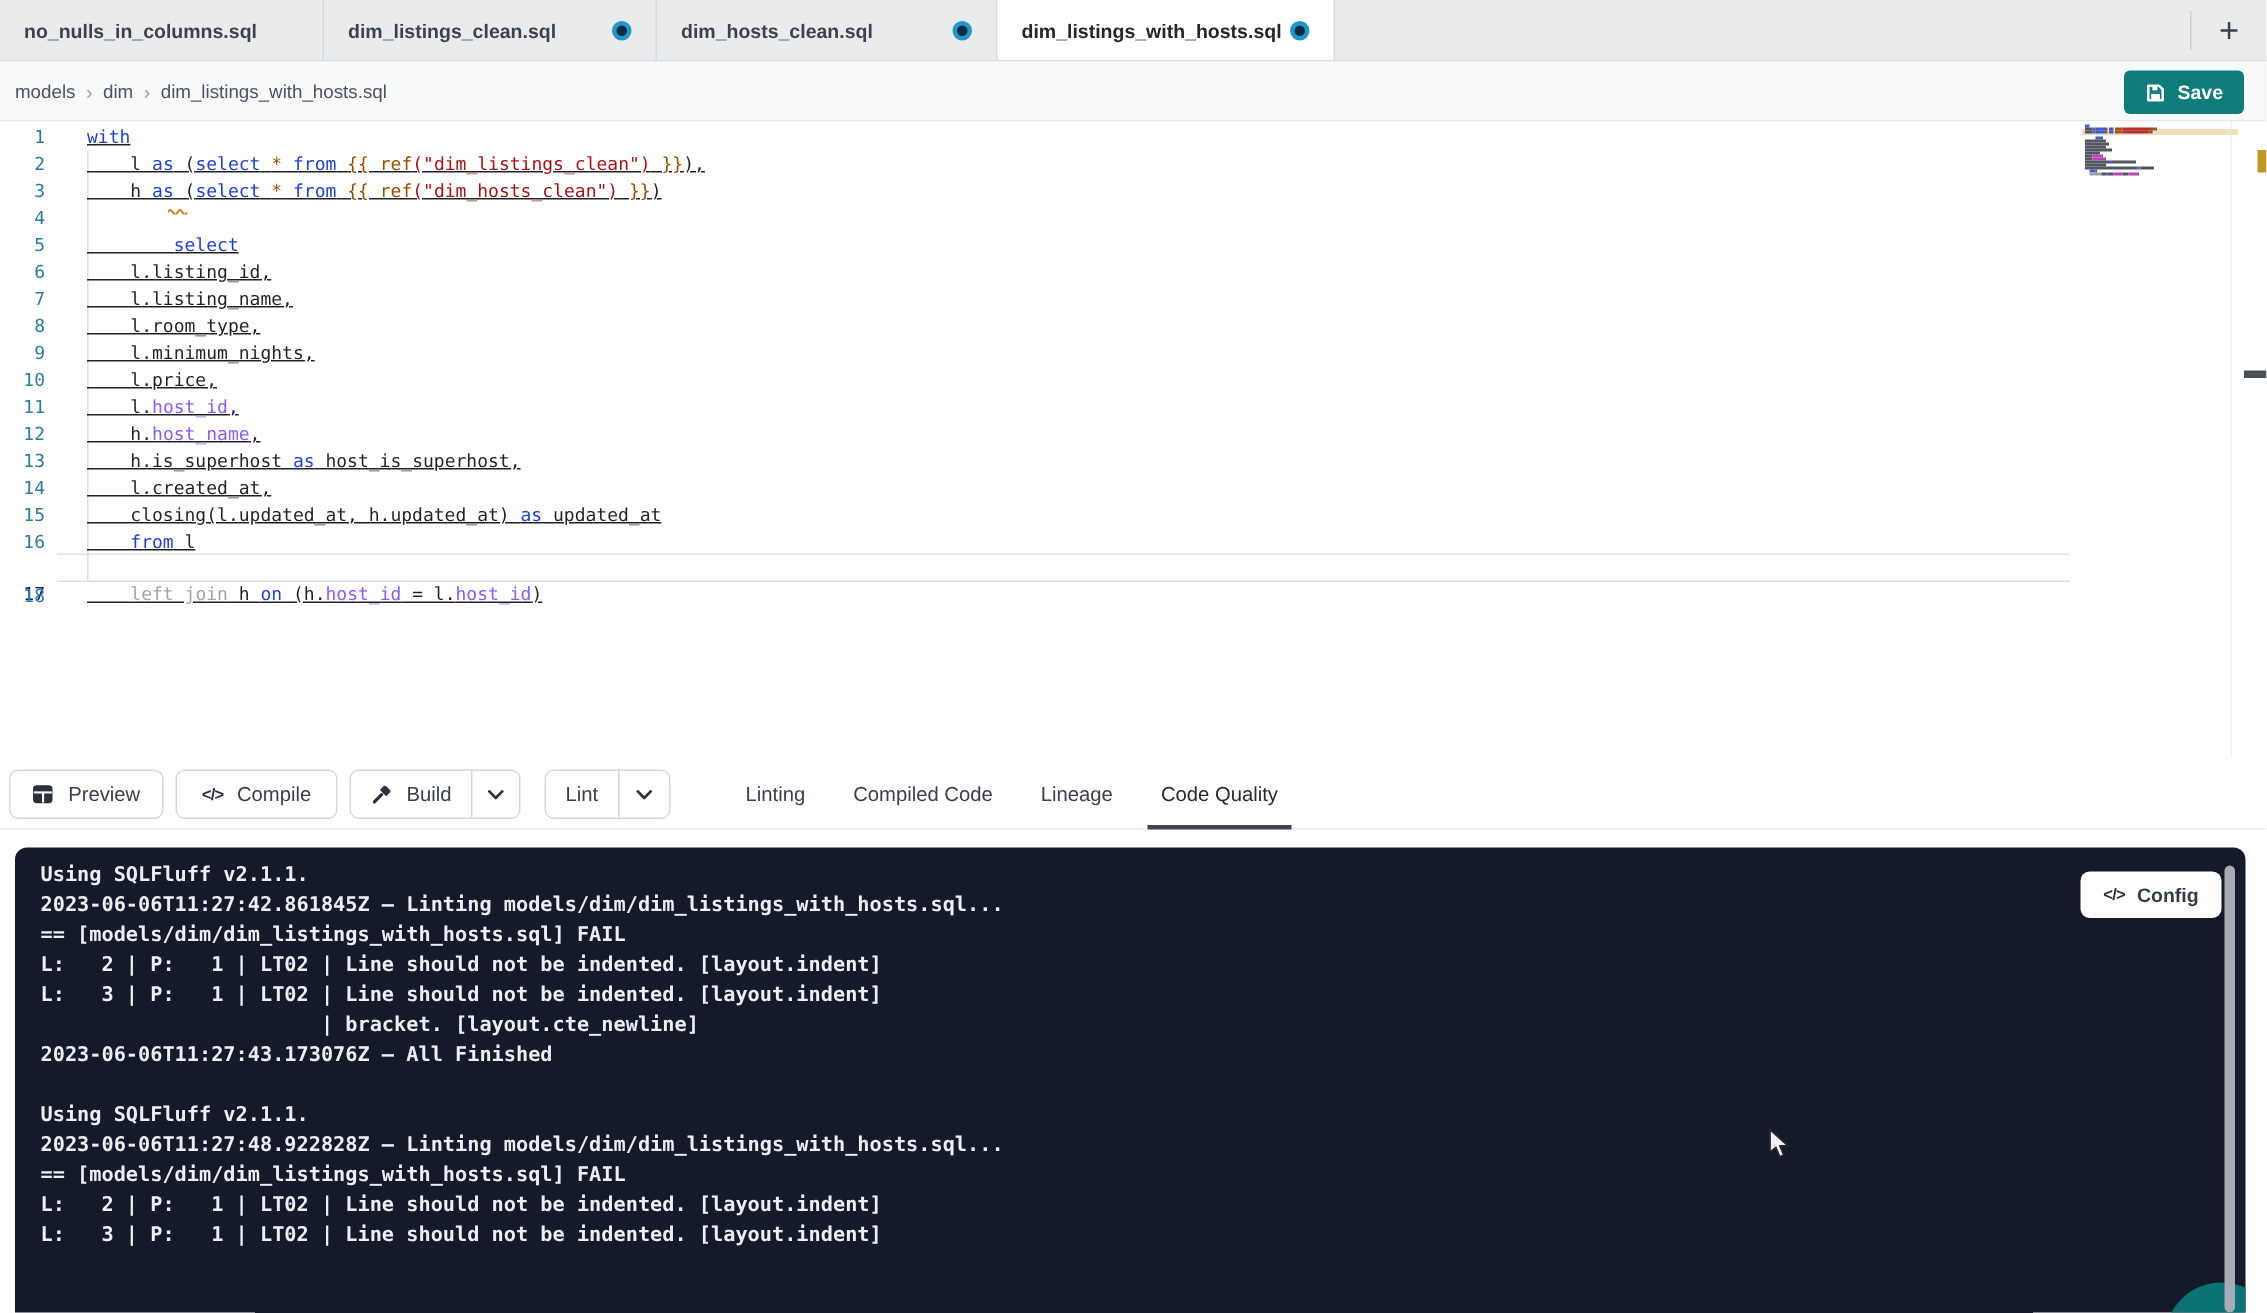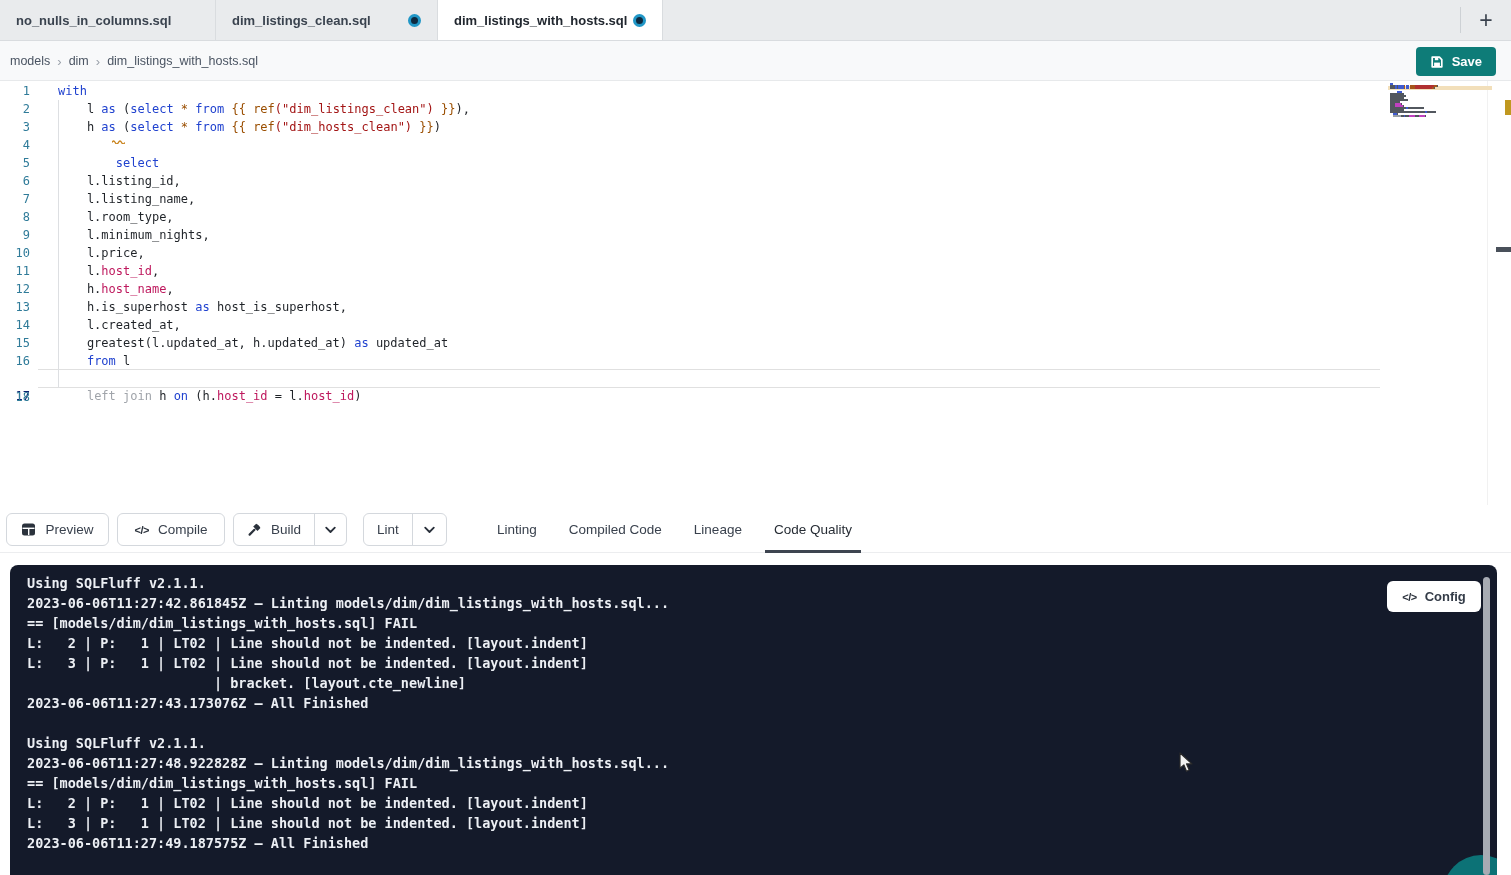--- a/index.html
+++ b/index.html
@@ -31,25 +31,25 @@
     background:#0E7C78; border:none; border-radius:4px; color:#fff; font-size:13px; font-weight:700;
     display:flex; align-items:center; gap:8px; cursor:pointer; font-family:"Liberation Sans",sans-serif; }
 
   
   #editor { position:absolute; left:0; top:81px; width:1511px; height:424px; background:#fff; overflow:hidden; }
   .code-row { position:absolute; left:0; width:100%; height:18px; }
   .gutter { position:absolute; left:0; top:0; width:30px; text-align:right;
     font-family:"DejaVu Sans Mono",monospace; font-size:12px; line-height:18px; color:#2F7B99; }
   .gutter.cur { color:#0B216F; }
   .codetext { position:absolute; left:58px; top:0; white-space:pre;
-    font-family:"DejaVu Sans Mono",monospace; font-size:12px; line-height:18px; color:#1F2328; }
+    font-family:"DejaVu Sans Mono",monospace; font-size:12px; line-height:18px; color:#1F2328;text-decoration:underline; }
   .tk-kw { color:#2042CF; }
   .tk-j  { color:#9A4E00; }
   .tk-s  { color:#A31515; }
-  .tk-id { color:#be185d; }
+  .tk-id { color:#8b5cf6; }
   .tk-gy { color:#A0A4AA; }
   .tk-pl { color:#1F2328; }
   #indent-guide { position:absolute; left:58px; top:19px; width:1px; height:288px; background:#DDDFE2; }
   #cur-line { position:absolute; left:38px; top:288px; width:1342px; height:19px;
     border-top:1px solid #E0E0E0; border-bottom:1px solid #E0E0E0; }
   #squiggle { position:absolute; left:112px; top:49px; }
   #editor-ruler-line { position:absolute; left:1487px; top:0; width:1px; height:424px; background:#F1F1F1; }
   #ruler-warn { position:absolute; left:1505px; top:19px; width:6px; height:15px; background:#C0981F; }
   #ruler-cursor { position:absolute; left:1496px; top:166px; width:15px; height:5px; background:#49505A; }
   #minimap { position:absolute; left:1388px; top:2px; width:104px; height:60px; }
@@ -95,20 +95,24 @@
 
 <div id="tabbar">
 
   <div class="tab" style="width: 216px;">
       <span class="tab-label">no_nulls_in_columns.sql</span>
     </div>
     <div class="tab" style="width: 222px;">
       <span class="tab-label">dim_listings_clean.sql</span>
       <span class="mod-dot"></span>
     </div>
+    <div class="tab" style="width: 227px;">
+      <span class="tab-label">dim_hosts_clean.sql</span>
+      <span class="mod-dot"></span>
+    </div>
     <div class="tab active" style="width: 225px;">
       <span class="tab-label">dim_listings_with_hosts.sql</span>
       <span class="mod-dot"></span>
     </div>
     <div id="newtab-wrap">
     <div id="newtab-divider"></div>
     <div id="newtab">+</div>
   </div>
 </div>
 
@@ -187,21 +191,21 @@
       <div class="code-row" style="top: 217px;">
         <span class="gutter">13</span>
         <span class="codetext"><span class="tk-pl">    h.is_superhost </span><span class="tk-kw">as</span><span class="tk-pl"> host_is_superhost,</span></span>
       </div>
       <div class="code-row" style="top: 235px;">
         <span class="gutter">14</span>
         <span class="codetext"><span class="tk-pl">    l.created_at,</span></span>
       </div>
       <div class="code-row" style="top: 253px;">
         <span class="gutter">15</span>
-        <span class="codetext"><span class="tk-pl">    greatest(l.updated_at, h.updated_at) </span><span class="tk-kw">as</span><span class="tk-pl"> updated_at</span></span>
+        <span class="codetext"><span class="tk-pl">    closing(l.updated_at, h.updated_at) </span><span class="tk-kw">as</span><span class="tk-pl"> updated_at</span></span>
       </div>
       <div class="code-row" style="top: 271px;">
         <span class="gutter">16</span>
         <span class="codetext"><span class="tk-pl">    </span><span class="tk-kw">from</span><span class="tk-pl"> l</span></span>
       </div>
       <div class="code-row" style="top: 306px;">
         <span class="gutter cur">17</span>
         <span class="codetext"><span class="tk-pl">    </span><span class="tk-gy">left join</span><span class="tk-pl"> h </span><span class="tk-kw">on</span><span class="tk-pl"> (h.</span><span class="tk-id">host_id</span><span class="tk-pl"> = l.</span><span class="tk-id">host_id</span><span class="tk-pl">)</span></span>
       </div>
       <div class="code-row" style="top: 307px;">
@@ -308,21 +312,20 @@
       <div class="tline">L:   2 | P:   1 | LT02 | Line should not be indented. [layout.indent]</div>
       <div class="tline">L:   3 | P:   1 | LT02 | Line should not be indented. [layout.indent]</div>
       <div class="tline">                       | bracket. [layout.cte_newline]</div>
       <div class="tline">2023-06-06T11:27:43.173076Z — All Finished</div>
       <div class="tline"></div>
       <div class="tline">Using SQLFluff v2.1.1.</div>
       <div class="tline">2023-06-06T11:27:48.922828Z — Linting models/dim/dim_listings_with_hosts.sql...</div>
       <div class="tline">== [models/dim/dim_listings_with_hosts.sql] FAIL</div>
       <div class="tline">L:   2 | P:   1 | LT02 | Line should not be indented. [layout.indent]</div>
       <div class="tline">L:   3 | P:   1 | LT02 | Line should not be indented. [layout.indent]</div>
-      <div class="tline">2023-06-06T11:27:49.187575Z — All Finished</div>
     </div>
   <div id="help-bubble"></div>
   <button id="config-btn">
     <span class="codeglyph">&lt;/&gt;</span>
     <span>Config</span>
   </button>
   <div id="term-scrollbar"></div>
 </div>
 
 <div id="mouse-cursor">

